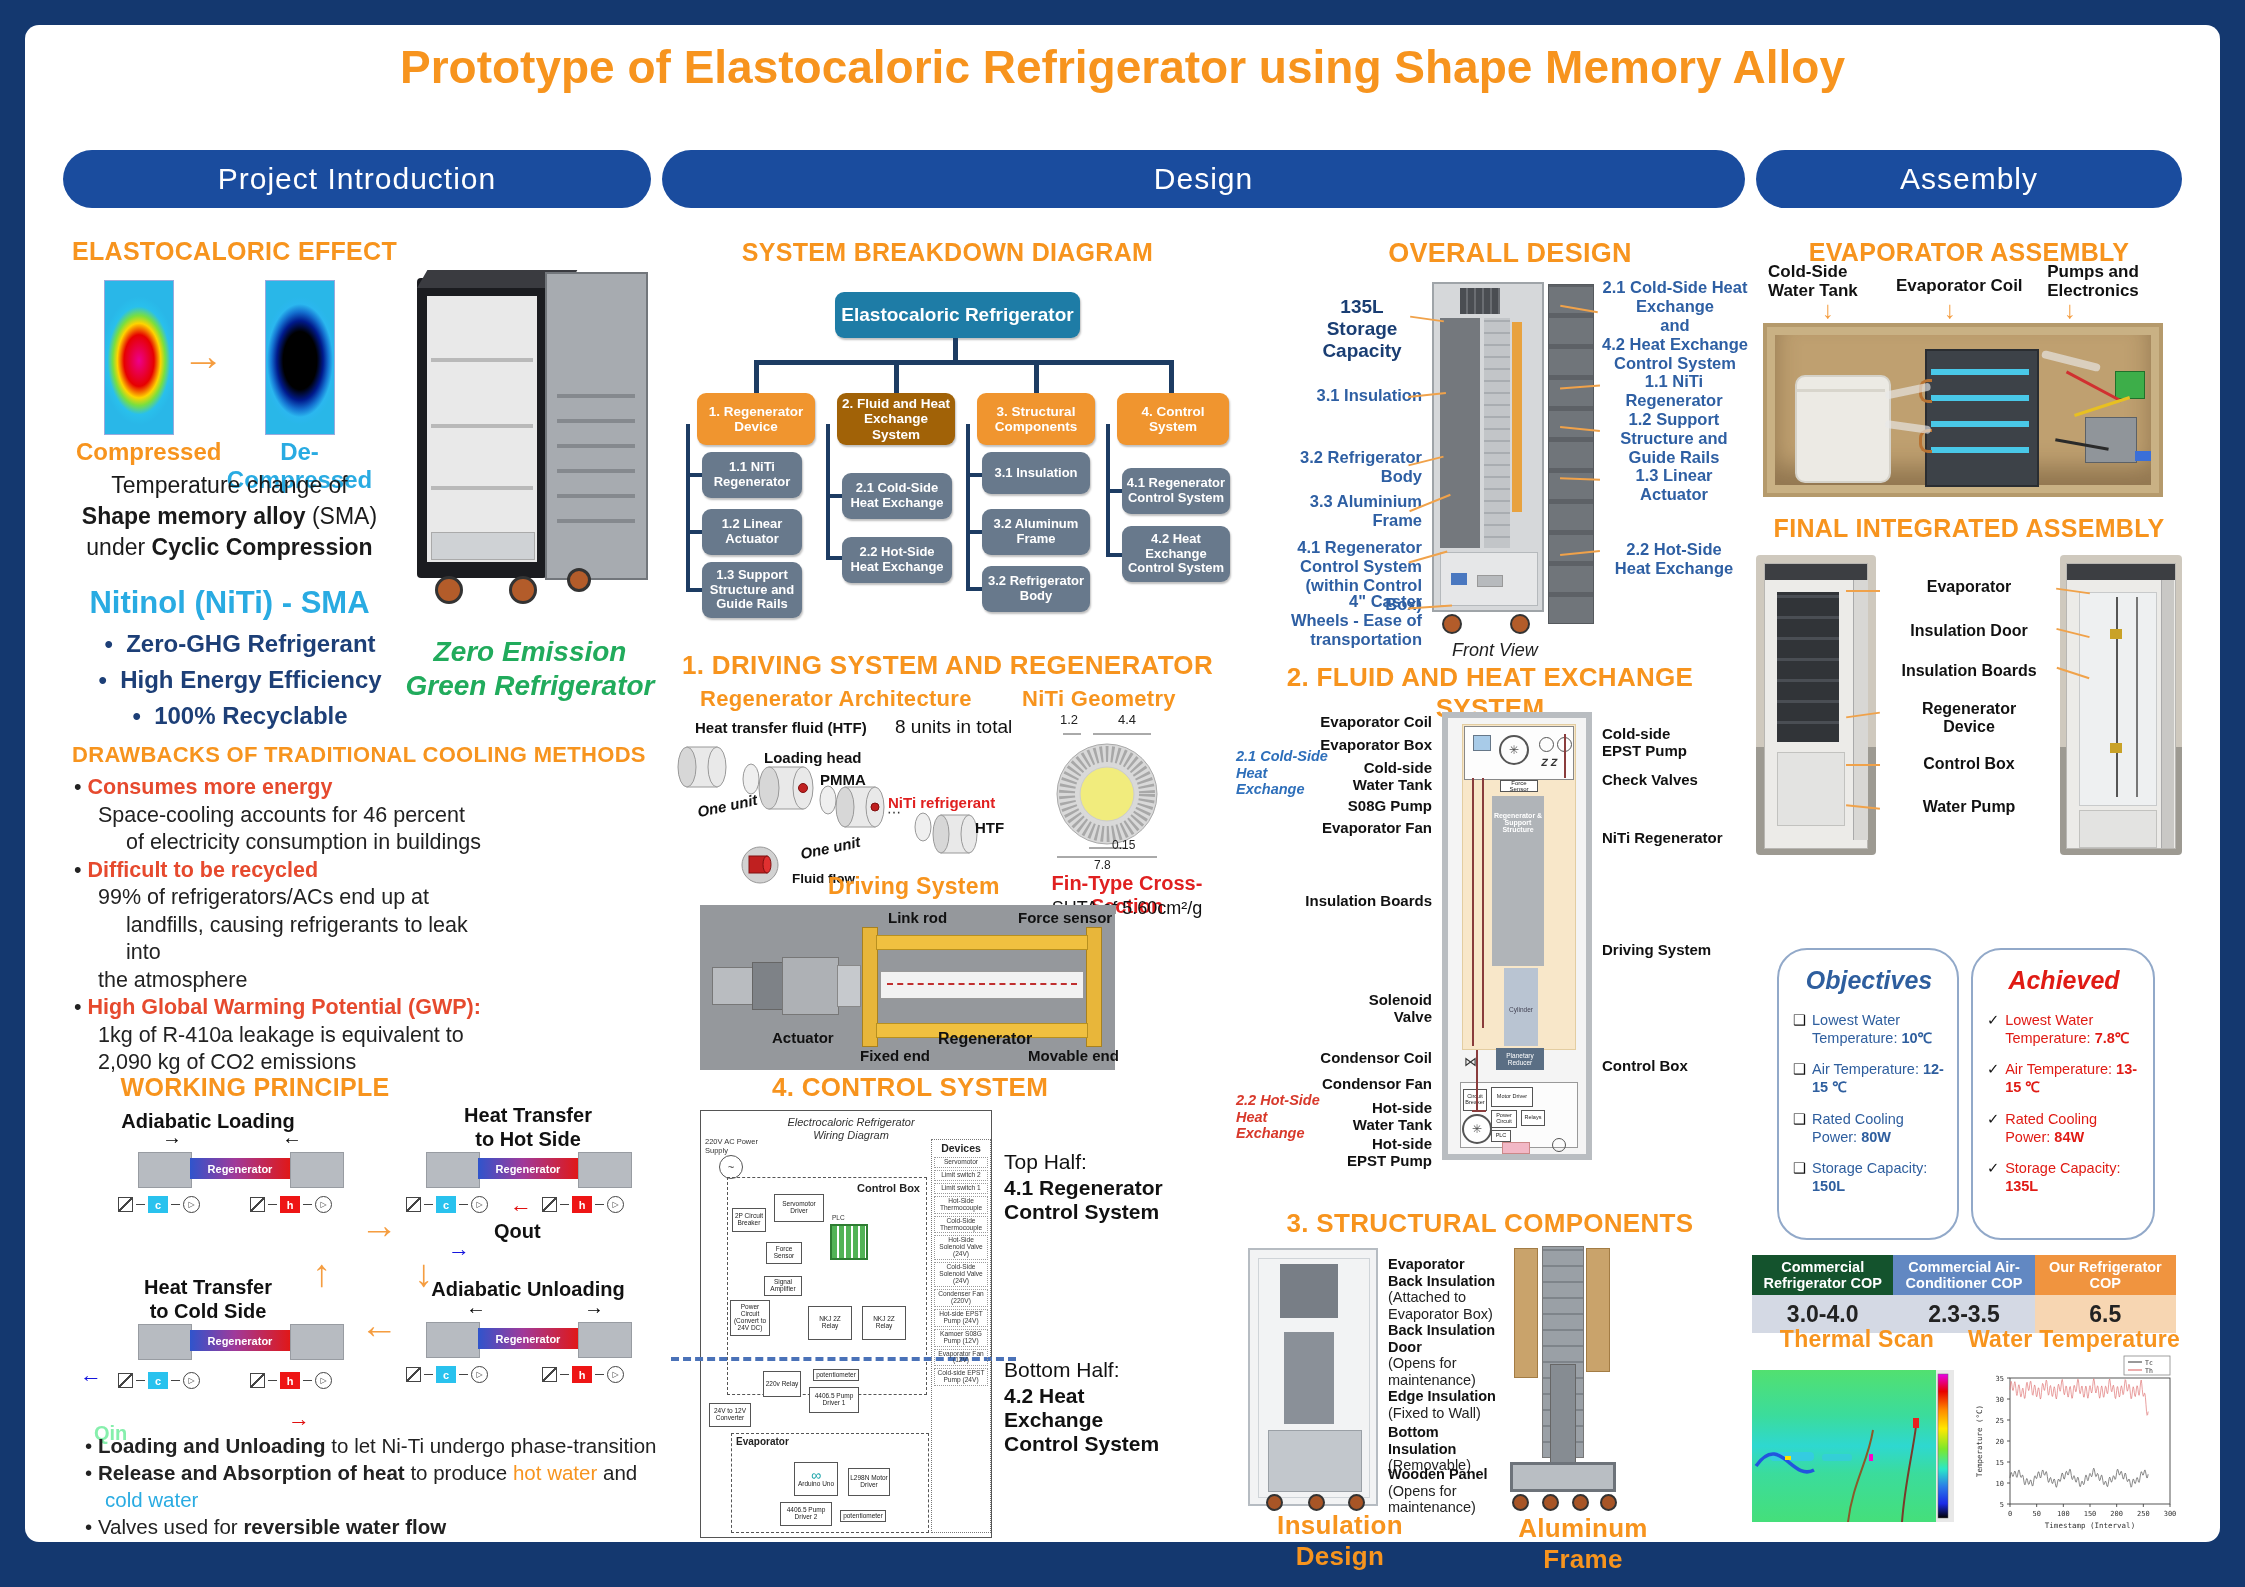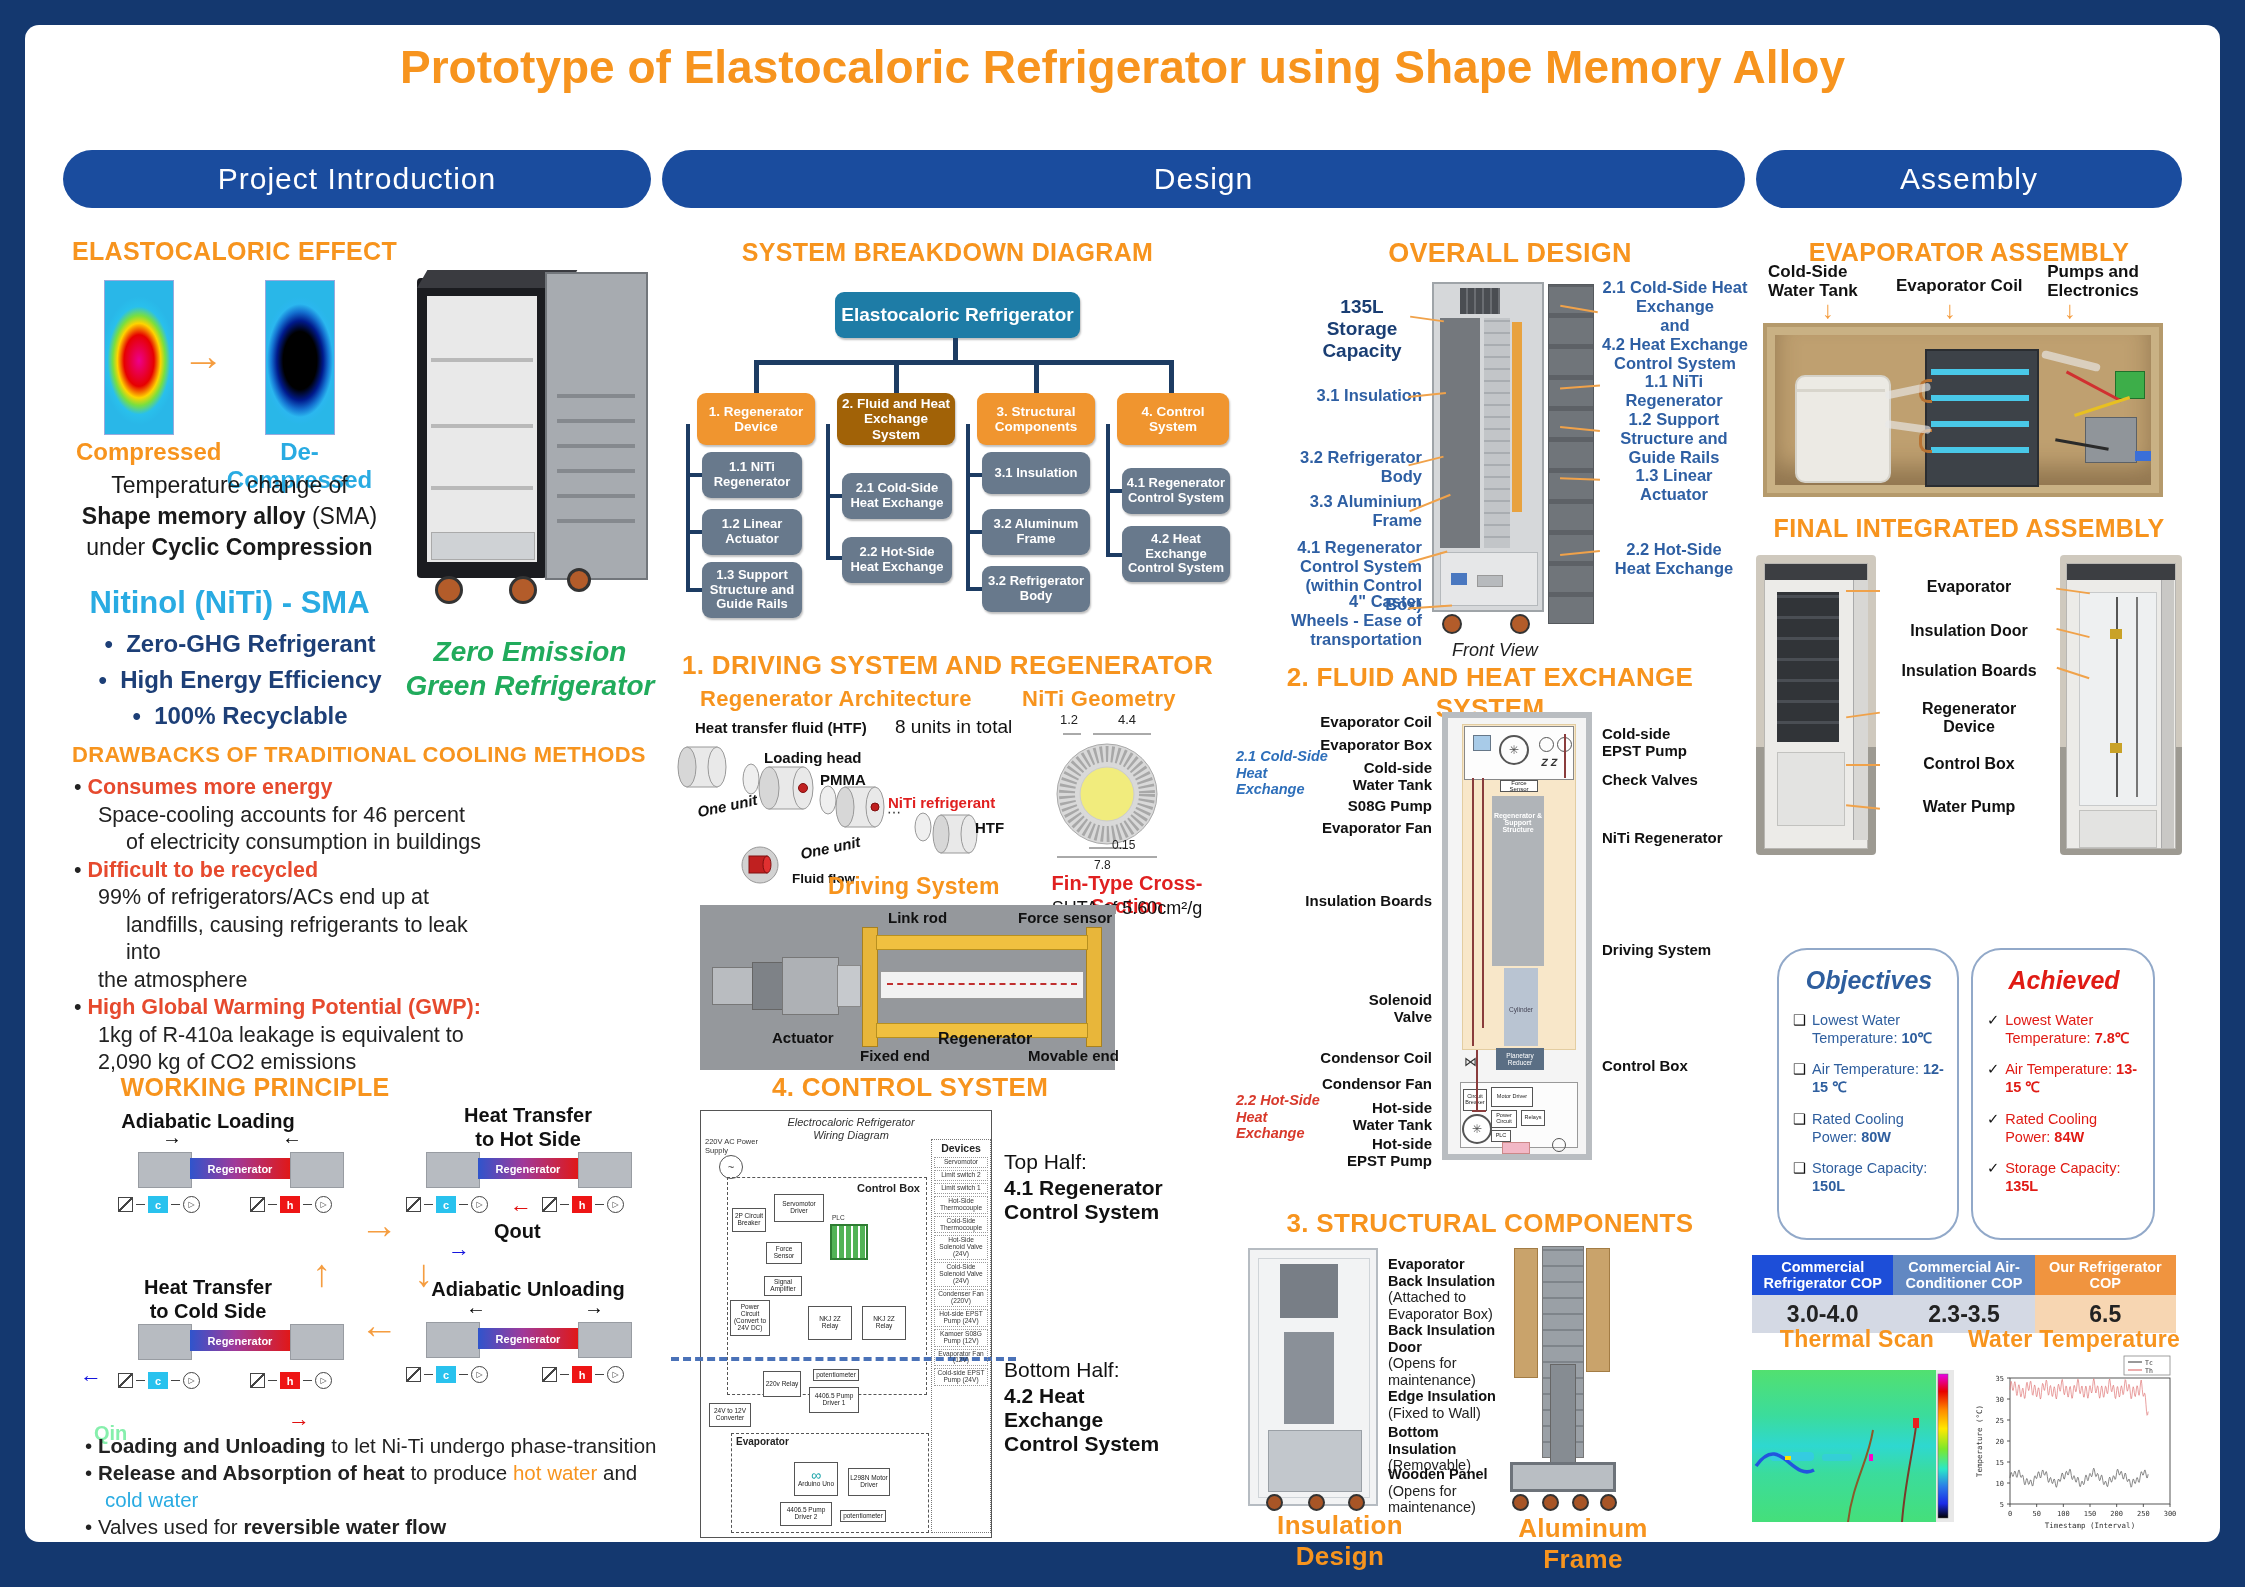--- a/index.html
+++ b/index.html
@@ -673,21 +673,21 @@
         <span style="color:#111;">✓</span>
         <span><span>Rated Cooling Power:</span> <b>84W</b></span>
       </div>
     <div class="obj-it" style="color:#e01b14;">
         <span style="color:#111;">✓</span>
         <span><span>Storage Capacity:</span> <b>135L</b></span>
       </div>
   </div>
 
   <div class="a" style="left:1752px;top:1255px;width:424px;display:grid;grid-template-columns:1fr 1fr 1fr;">
-    <div class="coph" style="background:#1d4ed8;">Commercial Refrigerator COP</div>
+    <div class="coph" style="background:#14532d;">Commercial Refrigerator COP</div>
     <div class="coph" style="background:#6288c2;">Commercial Air-Conditioner COP</div>
     <div class="coph" style="background:#f0943f;">Our Refrigerator COP</div>
     <div class="copv" style="background:#d4d9e4;height:38px;">3.0-4.0</div>
     <div class="copv" style="background:#d4d9e4;height:38px;">2.3-3.5</div>
     <div class="copv" style="background:#f7d6b2;height:38px;">6.5</div>
   </div>
 
   <div class="a oh" style="left:1762px;top:1326px;width:190px;font-size:23px;">Thermal Scan</div>
   <div class="a oh" style="left:1962px;top:1326px;width:224px;font-size:23px;">Water Temperature</div>
 

